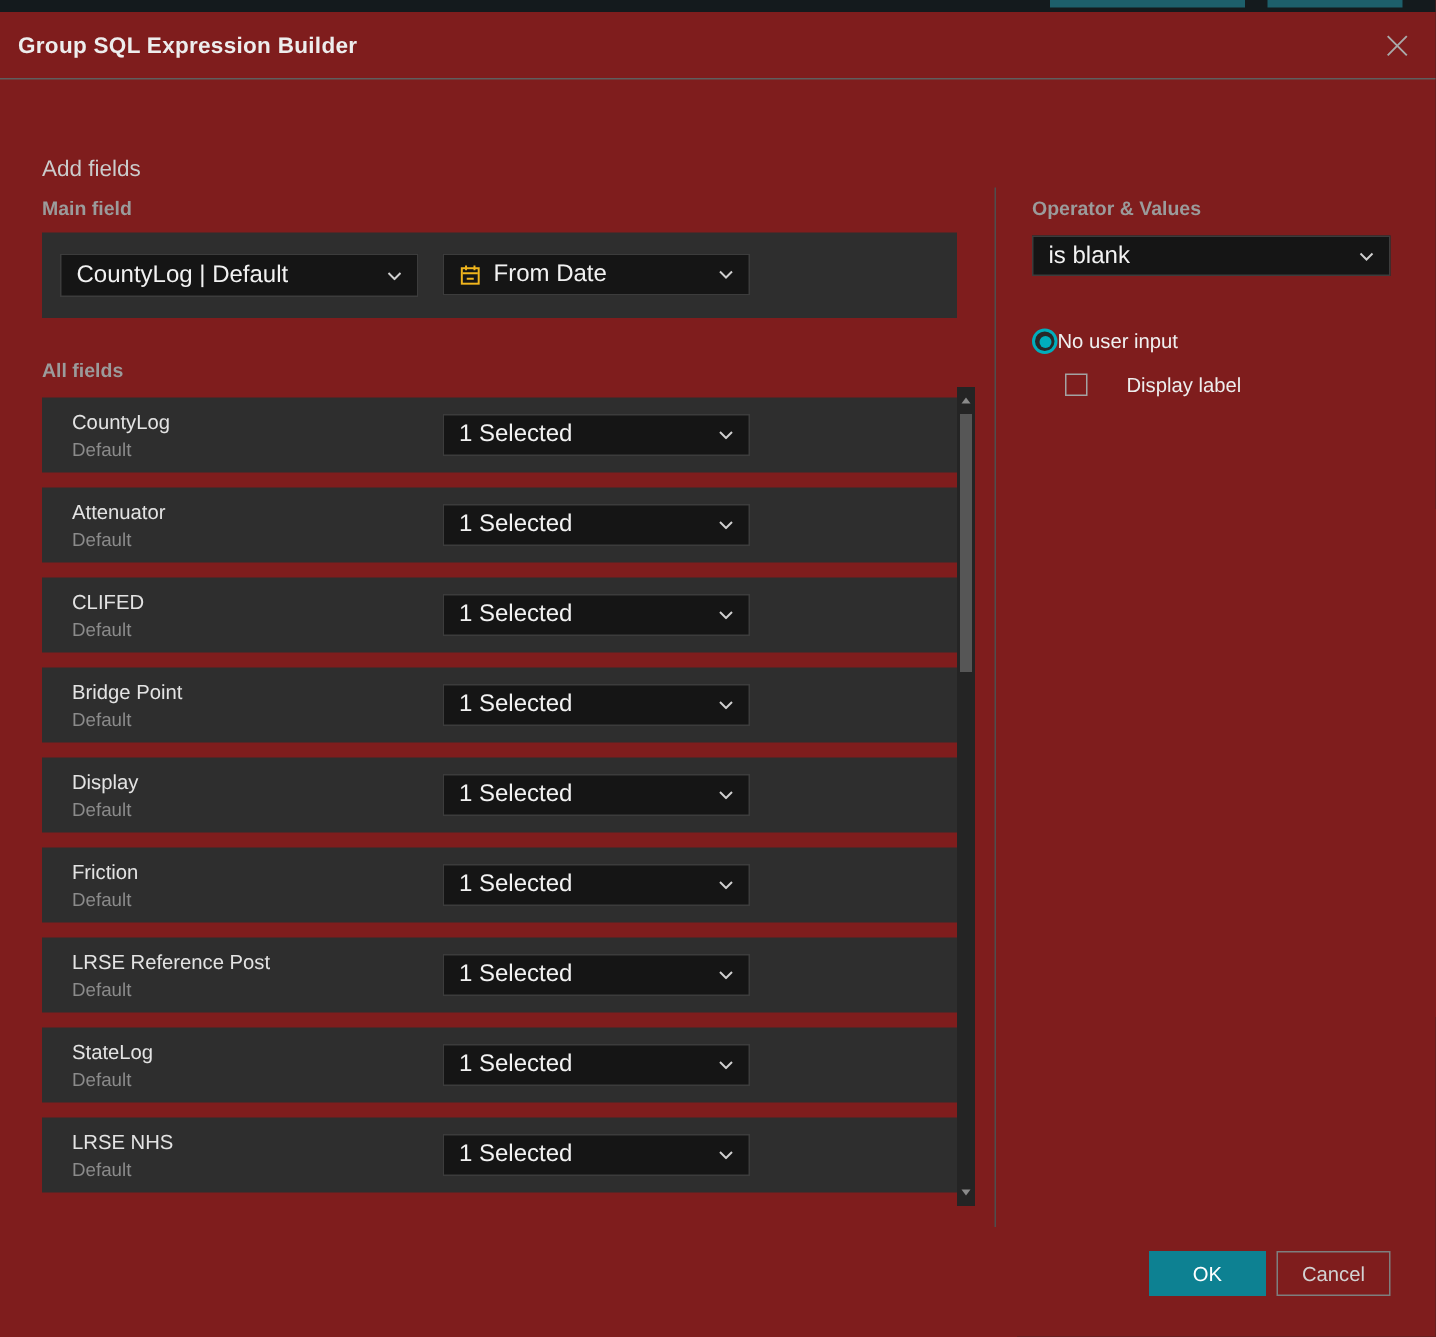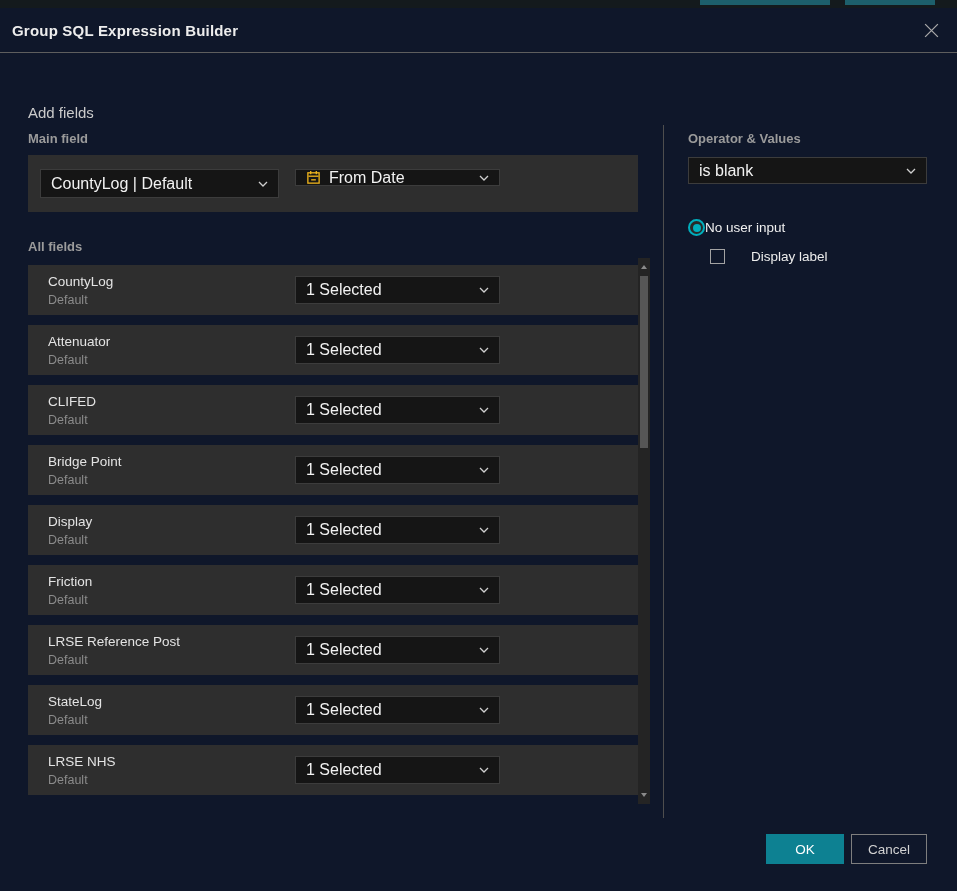--- a/index.html
+++ b/index.html
@@ -14,21 +14,21 @@
   .bg-strip {
     position:absolute; left:0; top:0; width:957px; height:8px;
     background:#141a1d;
   }
   .bg-strip .teal-frag { position:absolute; top:0; height:5px; background:#1d5f6b; }
   .frag1 { left:700px; width:130px; }
   .frag2 { left:845px; width:90px; }
 
   .dialog {
     position:absolute; left:0; top:8px; width:957px; height:883px;
-    background:#0f172a;
+    background:#7f1d1d;
     padding-left:31px;
   }
 
   
   .titlebar {
     position:absolute; left:0; top:0; width:100%; height:45px;
     border-bottom:1px solid #5e5e5e;
     display:flex; align-items:center;
   }
   .title {
@@ -57,21 +57,21 @@
   }
 
   .dropdown {
     position:absolute; background:#151515; border:1px solid #3c3c3c;
     display:flex; align-items:center; cursor:pointer;
   }
   .dd-text { color:#f2f2f2; font-size:16px; white-space:nowrap; }
   .chev { margin-left:auto; display:flex; align-items:center; }
 
   .dd-layer { left:12px; top:14px; width:239px; height:29px; padding:0 10px; }
-  .dd-field { left:267px; top:14px; width:205px; height:17px; padding:0 10px; gap:8px; }
+  .dd-field { left:267px; top:14px; width:205px; height:28px; padding:0 10px; gap:8px; }
   .cal-icon { display:flex; align-items:center; }
 
   .dd-operator { left:688px; top:149px; width:239px; height:27px; padding:0 10px; }
 
   
   .rows-wrap { position:absolute; left:28px; top:257px; width:610px; }
   .field-row {
     position:relative; width:610px; height:50px; background:#2e2e2e;
     margin-bottom:10px;
   }

